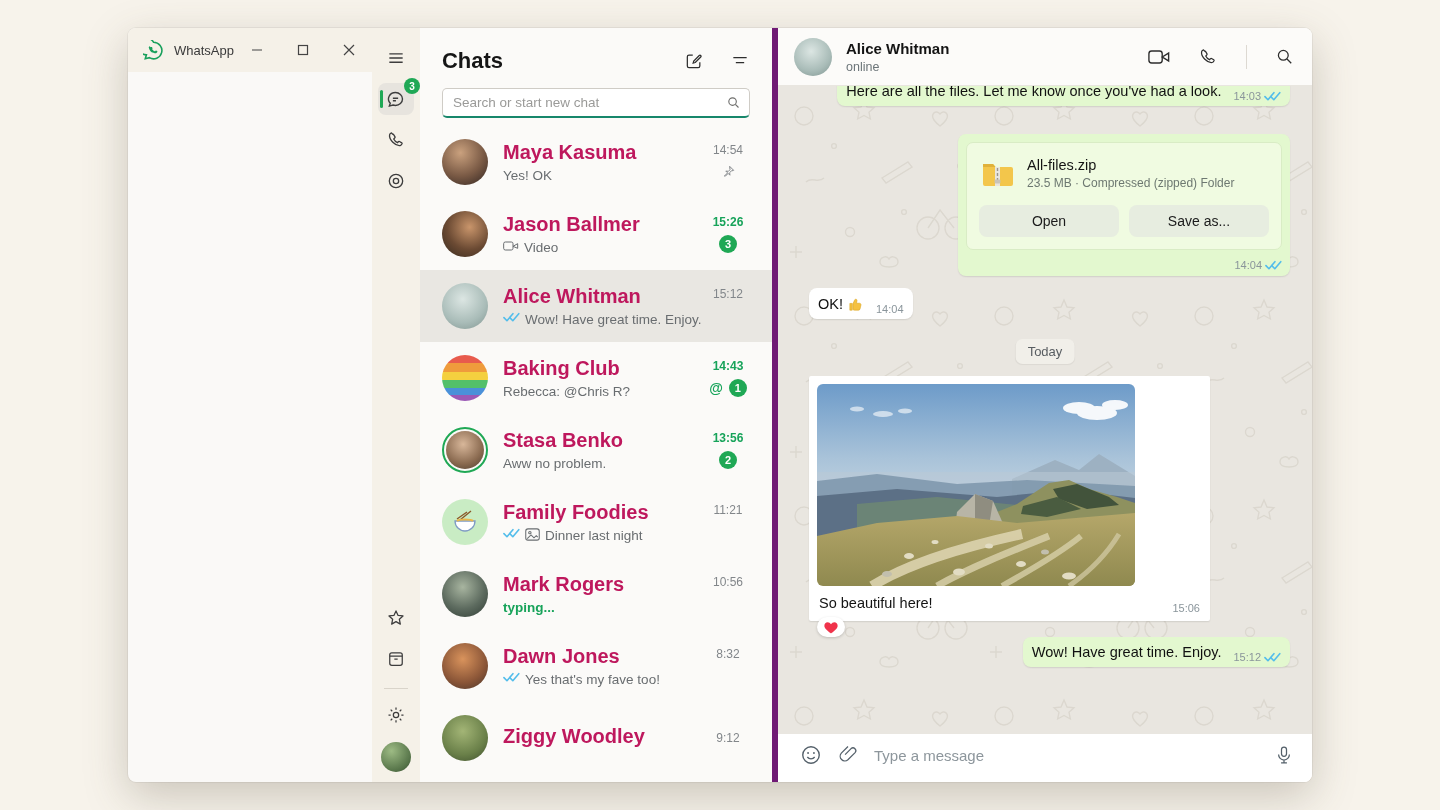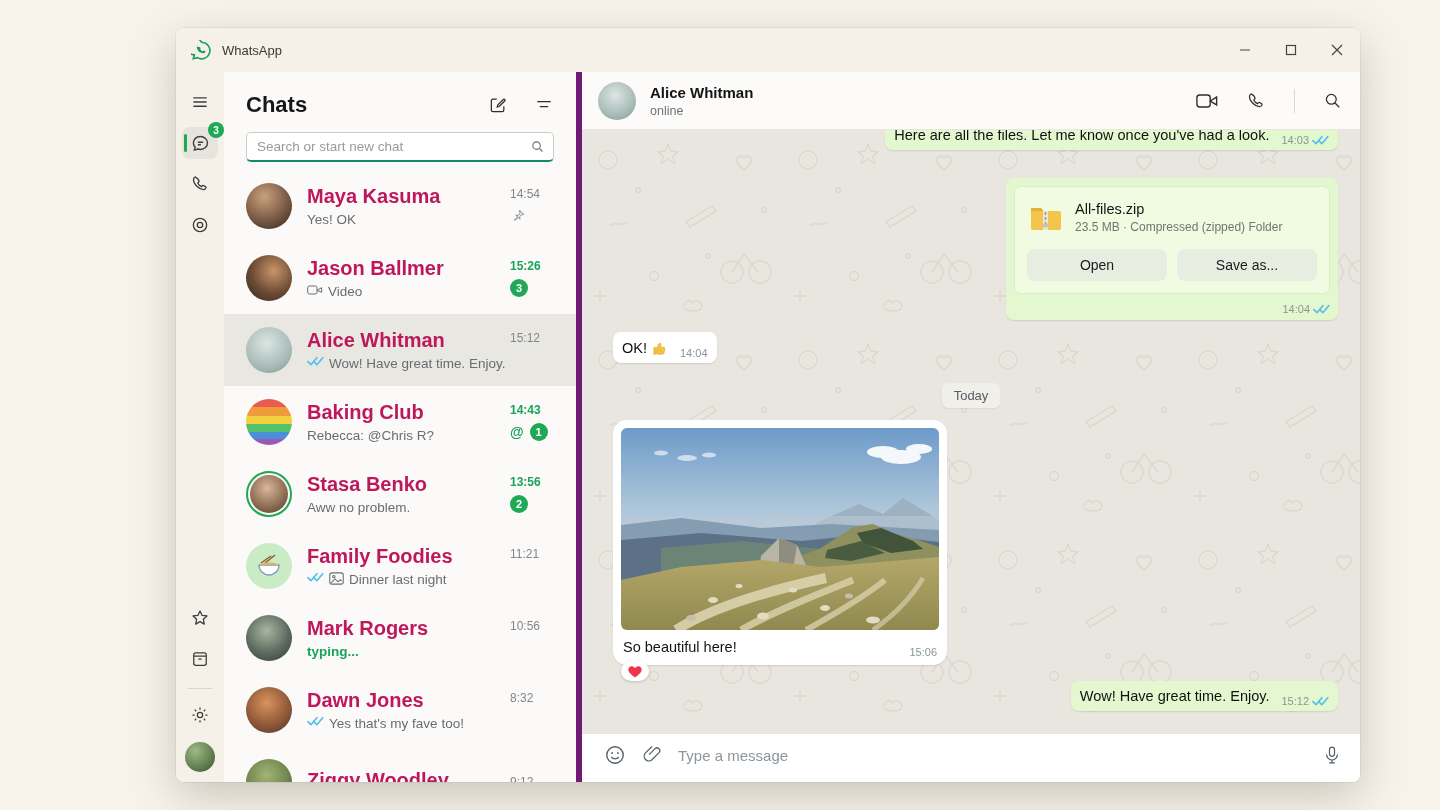--- a/index.html
+++ b/index.html
@@ -1,20 +1,20 @@
 <!DOCTYPE html>
 <html><head>
 <meta charset="utf-8">
 <style>
   * { margin:0; padding:0; box-sizing:border-box; }
   html,body { width:1440px; height:810px; overflow:hidden; background:#f7f3eb;
     font-family:"Liberation Sans","DejaVu Sans",sans-serif; }
   .window { position:absolute; left:128px; top:28px; width:1184px; height:754px;
     border-radius:8px; overflow:hidden; background:#faf9f7;
-    box-shadow:0 14px 44px rgba(90,80,60,.28), 0 0 0 1px rgba(0,0,0,.05); display:flex; flex-direction:column;margin-left:48px; }
+    box-shadow:0 14px 44px rgba(90,80,60,.28), 0 0 0 1px rgba(0,0,0,.05); display:flex; flex-direction:row; }
   
   .titlebar { height:44px; background:#f5f1e8; display:flex; align-items:center; flex:0 0 44px; }
   .tb-left { display:flex; align-items:center; gap:10px; padding-left:15px; }
   .tb-title { font-size:13px; color:#3a3a3a; }
   .tb-controls { margin-left:auto; display:flex; height:100%; }
   .tb-btn { width:46px; height:100%; display:flex; align-items:center; justify-content:center; color:#444; cursor:default; }
   
   .appbody { flex:1; display:flex; min-height:0; }
   .rail { width:48px; background:#f5f1e8; display:flex; flex-direction:column; align-items:center; padding:14px 0 10px; position:relative; }
   .rail-btn { width:36px; height:32px; display:flex; align-items:center; justify-content:center; color:#3d3d3d; position:relative; border-radius:8px; margin-bottom:9px; }
@@ -46,21 +46,21 @@
   .av-stasa  { background:radial-gradient(circle at 45% 35%,#d8b79a,#8a6a50 60%,#4a3a2c); }
   .av-family { background:#c9ecc4; display:flex; align-items:center; justify-content:center; }
   .av-mark   { background:radial-gradient(circle at 45% 35%,#a8b5a0,#5d6b5f 55%,#2e3a33); }
   .av-dawn   { background:radial-gradient(circle at 45% 35%,#d9935c,#8a5537 60%,#45332a); }
   .av-ziggy  { background:radial-gradient(circle at 45% 35%,#a3b576,#6a8049 60%,#3c4c2c); }
   .av-alice-sm { width:38px; height:38px; border-radius:50%; background:radial-gradient(circle at 45% 35%,#dce6e3,#a9bcb8 60%,#7e938f); flex:0 0 38px; }
   .chat-mid { flex:1; min-width:0; }
   .chat-name { font-size:20px; font-weight:bold; color:#be185d; margin-bottom:4px; white-space:nowrap; }
   .chat-preview { font-size:13.5px; color:#696d70; display:flex; gap:5px; white-space:nowrap; }
   .chat-preview.typing { color:#17a35a; font-weight:bold; }
-  .chat-right { display:flex; flex-direction:column; align-items:flex-start; gap:6px; min-width:44px; }
+  .chat-right { display:flex; flex-direction:column; align-items:center; gap:6px; min-width:44px; }
   .chat-time { font-size:12px; color:#82868a; }
   .chat-time.green { color:#17a35a; font-weight:bold; }
   .badge { min-width:18px; height:18px; border-radius:10px; background:#1fa855; color:#fff; font-size:11px; font-weight:bold; display:flex; align-items:center; justify-content:center; padding:0 5px; }
   .meta-row { display:flex; align-items:center; gap:6px; height:18px; }
   .mention { color:#17a35a; font-size:14px; font-weight:bold; line-height:1; }
   .tick { flex:none; }
   
   .chatarea { flex:1; display:flex; flex-direction:column; min-width:0; background:#fcfbf9; }
   .chat-head { height:58px; flex:0 0 58px; display:flex; align-items:center; padding:0 18px 0 16px; background:#fcfbf9; border-bottom:1px solid #e9e6e0; gap:14px; }
   .ch-name { font-size:15px; font-weight:bold; color:#141414; margin-bottom:3px; }
@@ -76,21 +76,21 @@
   .b-text { padding:7px 9px; white-space:nowrap; display:flex; align-items:flex-end; gap:4px; }
   .msg-time { font-size:11px; color:#8a959b; display:flex; align-items:center; gap:3px; margin-left:8px; position:relative; top:3px; }
   .filecard { background:#f0fbe1; border:1px solid #d9ecc5; border-radius:7px; padding:12px; }
   .filerow { display:flex; align-items:center; gap:12px; }
   .filename { font-size:14.5px; color:#141414; margin-bottom:3px; }
   .filemeta { font-size:12px; color:#6d7871; }
   .filebtns { display:flex; gap:10px; margin-top:14px; }
   .filebtn { flex:1; height:32px; border:none; border-radius:8px; background:#e7ede0; font-size:14px; color:#1b1b1b; font-family:inherit; cursor:default; }
   .file-time { display:flex; justify-content:flex-end; margin-top:6px; }
   .daychip { position:absolute; left:50%; transform:translateX(-50%); background:#f1efe9; border-radius:7px; padding:5px 12px; font-size:13px; color:#585d61; box-shadow:0 1px 1px rgba(0,0,0,.06); }
-  .imgbubble { padding:8px 8px 6px; width:334px; border-radius:14px; }
+  .imgbubble { padding:8px 8px 6px; width:401px; border-radius:2px; }
   .imgwrap { width:318px; height:202px; border-radius:6px; overflow:hidden; }
   .caption-row { display:flex; align-items:flex-end; padding:9px 2px 4px; }
   .caption { font-size:14.5px; color:#141414; }
   .reaction { position:absolute; left:8px; bottom:-16px; background:#fff; border-radius:14px; padding:4px 7px 3px; box-shadow:0 1px 3px rgba(0,0,0,.18); display:flex; align-items:center; }
   
   .composer { flex:0 0 48px; background:#fff; display:flex; align-items:center; padding:0 18px 6px 22px; gap:16px; color:#54606a; }
   .composer input { flex:1; border:none; outline:none; font-size:15px; color:#222; font-family:inherit; }
   .composer input::placeholder { color:#8d969c; }
   svg { display:block; }
 </style>

